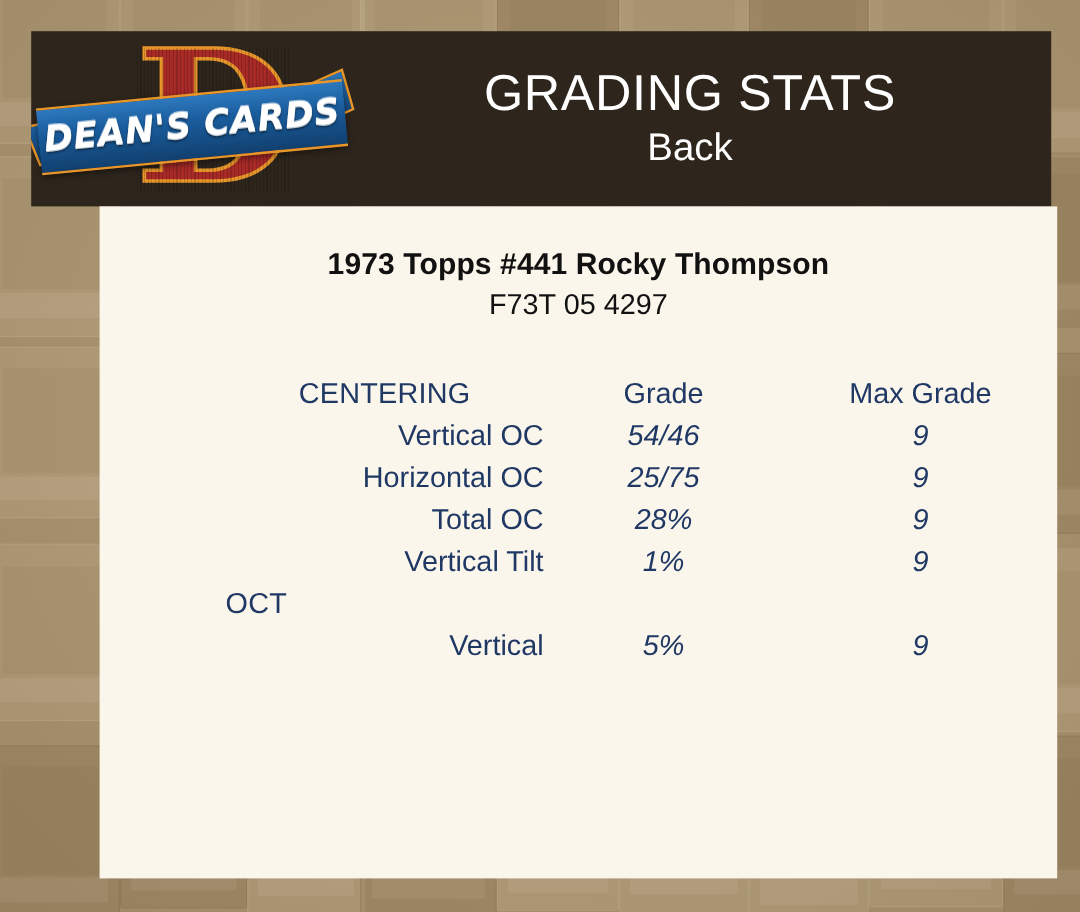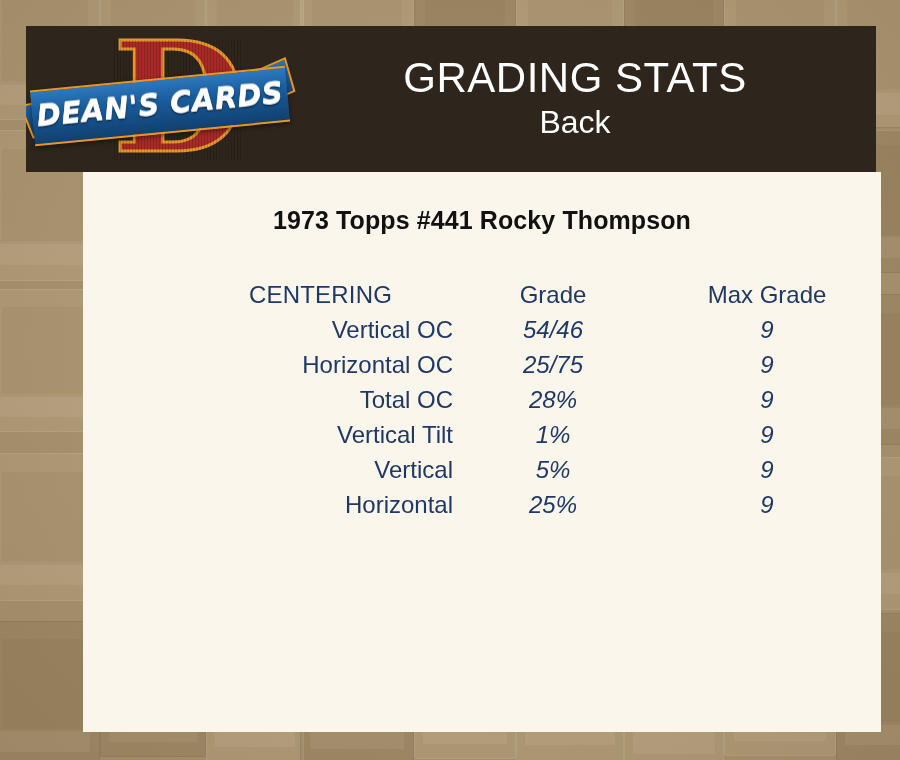--- a/index.html
+++ b/index.html
@@ -466,20 +466,21 @@
   <div id="header-titles">
     <div id="header-title">GRADING STATS</div>
     <div id="header-subtitle">Back</div>
   </div>
 
 </div>
 
 <div id="content-panel">
 
   <div id="card-title">1973 Topps #441 Rocky Thompson</div>
+  <div id="card-serial">F73T 05 4297</div>
 
   <table id="stats-table">
     <colgroup>
       <col class="c-label">
         <col class="c-value">
         <col class="c-grade">
     </colgroup>
     <thead>
       <tr>
         <th class="th-section">CENTERING</th>
@@ -501,26 +502,26 @@
         <tr>
           <td class="td-label">Total OC</td>
           <td class="td-value">28%</td>
           <td class="td-grade">9</td>
         </tr>
         <tr>
           <td class="td-label">Vertical Tilt</td>
           <td class="td-value">1%</td>
           <td class="td-grade">9</td>
         </tr>
+        <tr class="section-row">
+          <td class="section-name">OCT</td>
+          <td></td>
+          <td></td>
+        </tr>
         <tr>
           <td class="td-label">Vertical</td>
           <td class="td-value">5%</td>
           <td class="td-grade">9</td>
         </tr>
-        <tr>
-          <td class="td-label">Horizontal</td>
-          <td class="td-value">25%</td>
-          <td class="td-grade">9</td>
-        </tr>
       </tbody>
   </table>
 
 </div>
 
 </body></html>

